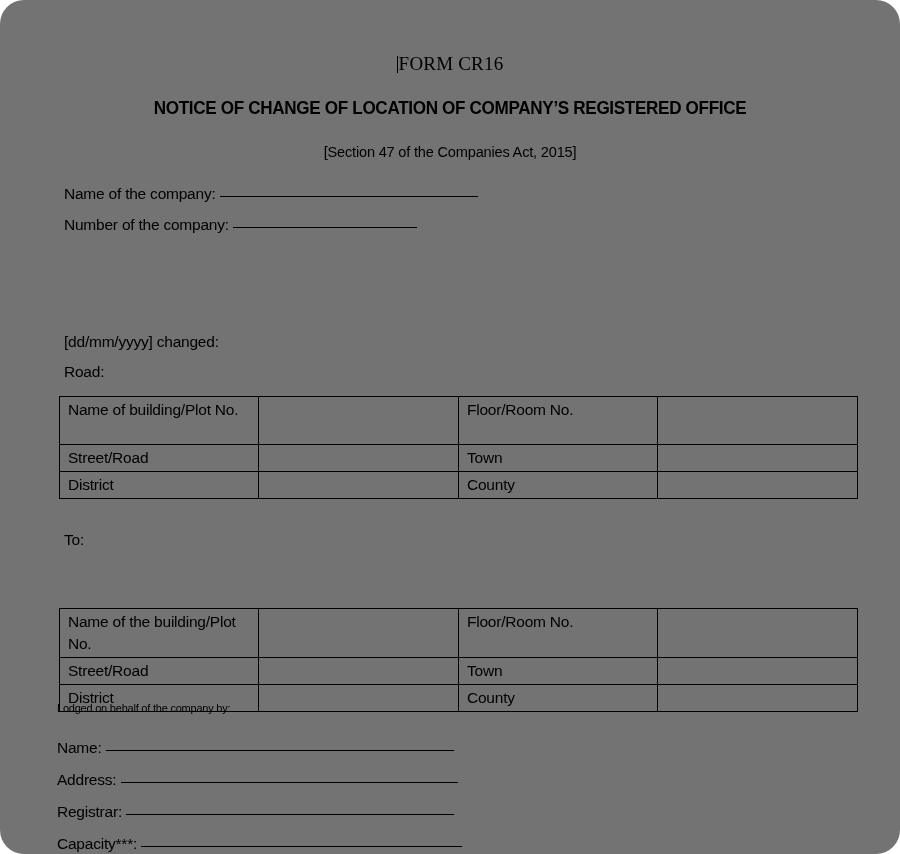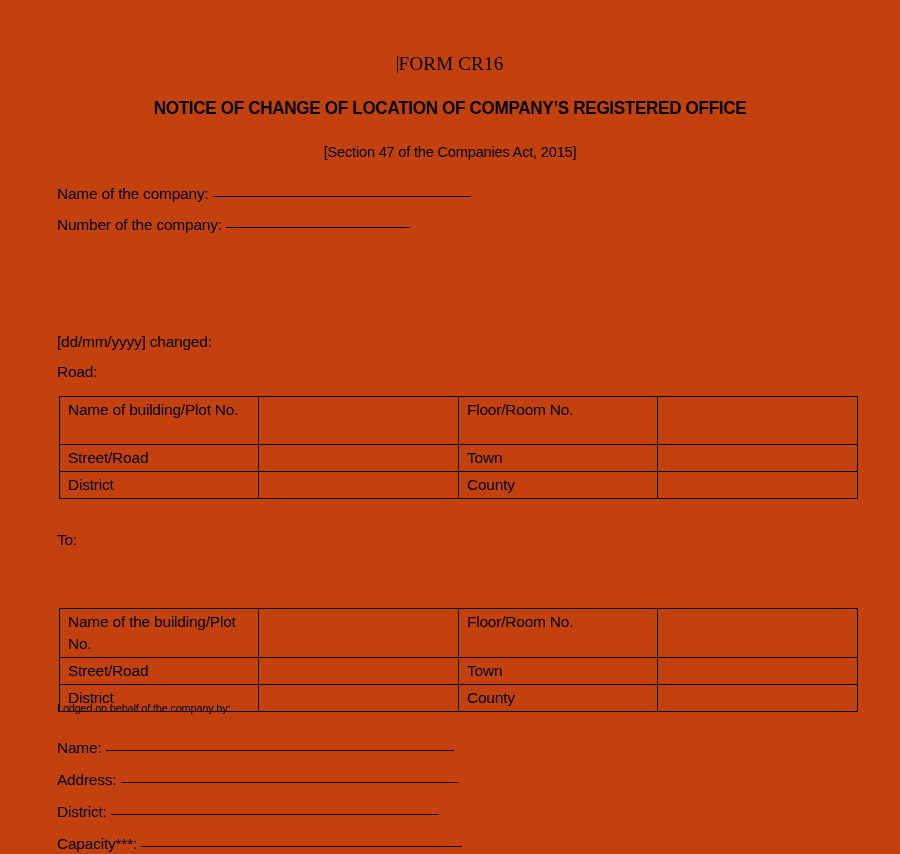--- a/index.html
+++ b/index.html
@@ -12,21 +12,22 @@
     height: 854px;
     position: relative;
     overflow: hidden;
     font-family: "Liberation Sans", sans-serif;
     color: #000000;
   }
 
   .page {
     position: absolute;
     inset: 0;
-    background: #c2410c;
+    background: #737373;
+    border-radius: 24px;
   }
 
   
   .form-code {
     position: absolute;
     top: 52px;
     left: 0;
     width: 900px;
     text-align: center;
     font-family: "Liberation Serif", serif;
@@ -65,21 +66,21 @@
     text-align: center;
     font-size: 15.5px;
     line-height: 22px;
     letter-spacing: -0.2px;
     transform: scaleX(0.94);
   }
 
   
   .body-text {
     position: absolute;
-    left: 57px;
+    left: 64px;
     font-size: 15.5px;
     line-height: 22px;
     letter-spacing: -0.22px;
     white-space: nowrap;
   }
   .body-text.wrap {
     white-space: normal;
     width: 742px;
     line-height: 24px;
   }
@@ -235,21 +236,21 @@
     <span>Name:</span>
     <span class="rule" style="width:348px"></span>
   </div>
 
   <div class="sig-line" style="top:769px">
     <span>Address:</span>
     <span class="rule" style="width:337px"></span>
   </div>
 
   <div class="sig-line" style="top:801px">
-    <span>District:</span>
+    <span>Registrar:</span>
     <span class="rule" style="width:328px"></span>
   </div>
 
   <div class="sig-line" style="top:833px">
     <span>Capacity***:</span>
     <span class="rule" style="width:321px"></span>
   </div>
 
 </div>
 

